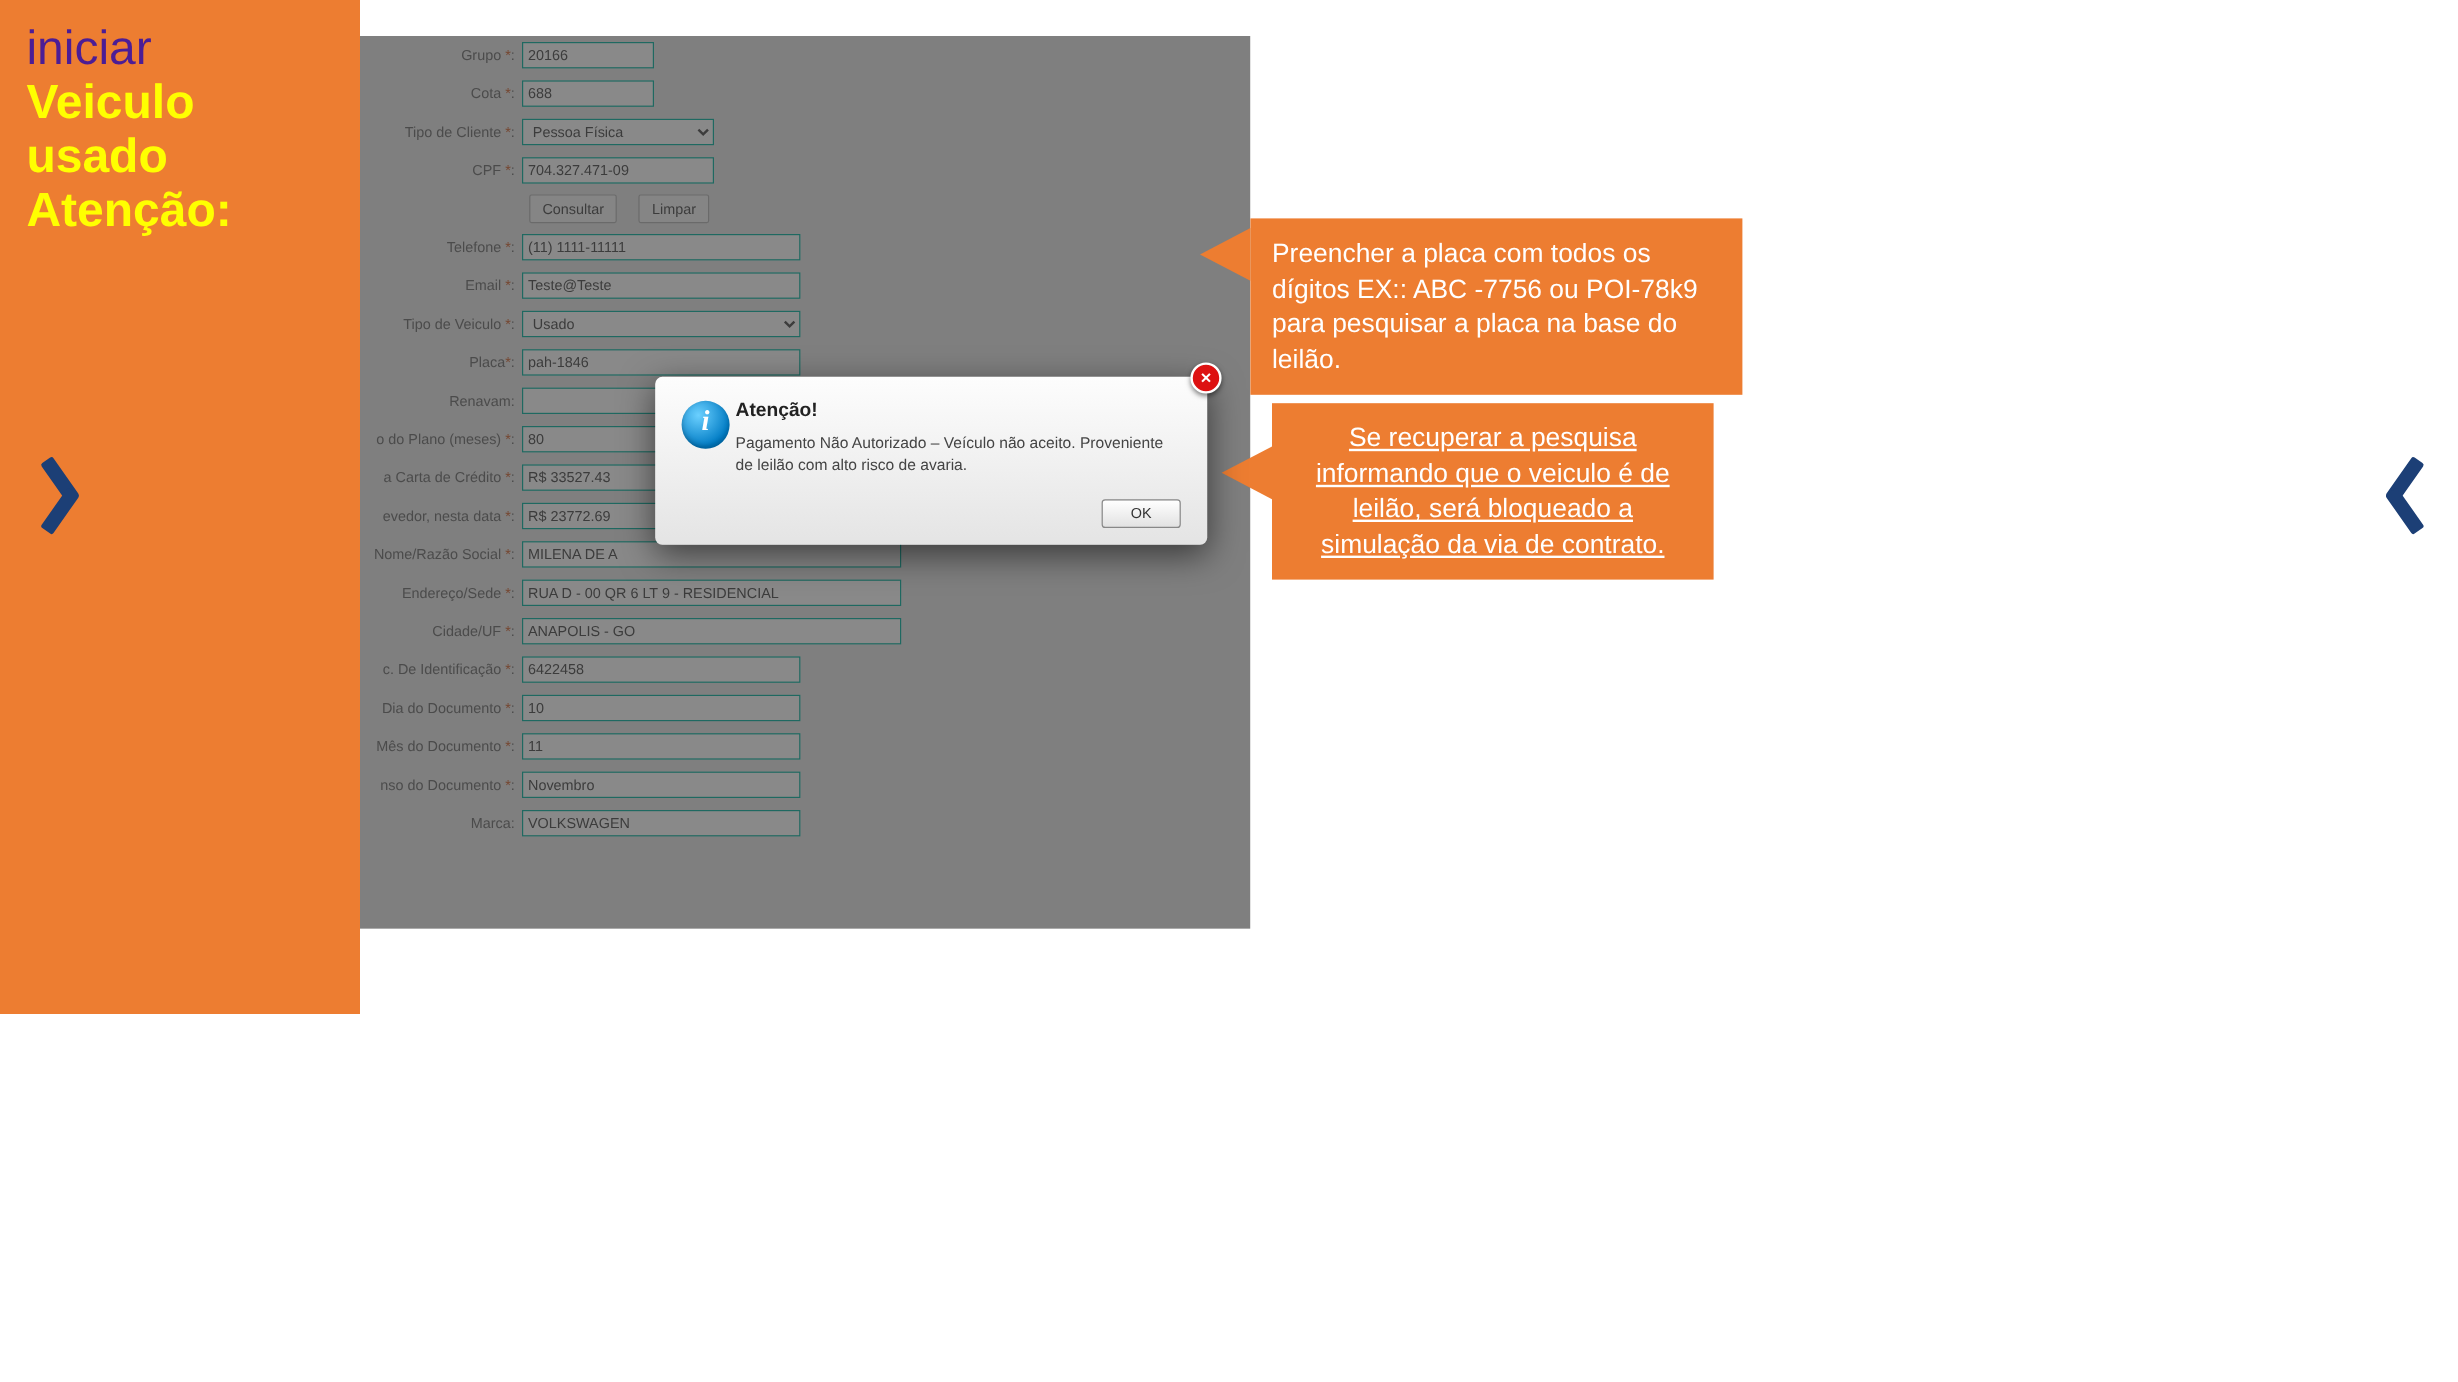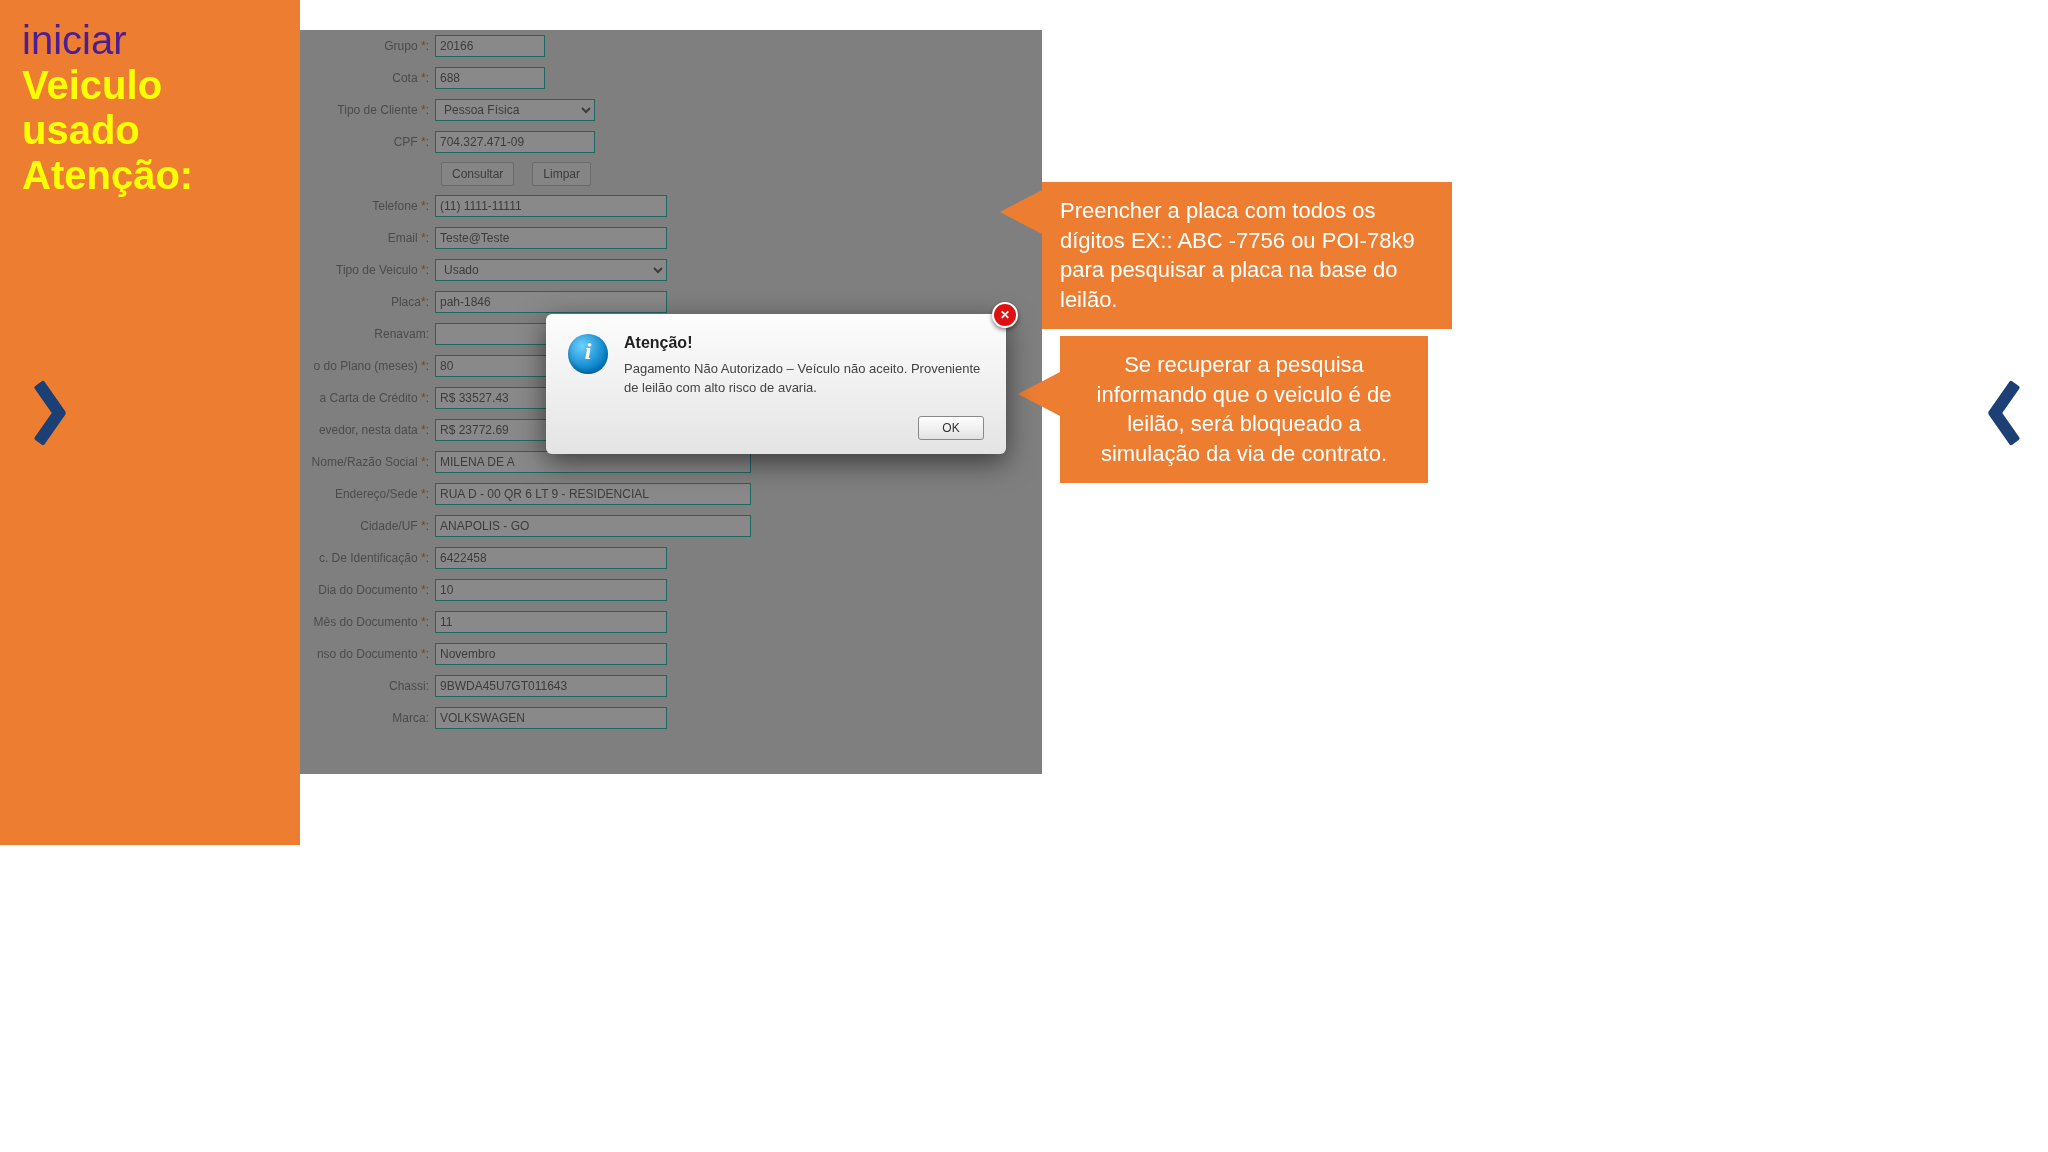--- a/index.html
+++ b/index.html
@@ -60,21 +60,21 @@
   .callout1::before {
     content: ""; position: absolute; left: -42px; top: 8px;
     width: 0; height: 0;
     border-top: 22px solid transparent;
     border-bottom: 22px solid transparent;
     border-right: 42px solid #ed7d31;
   }
   .callout2 {
     position: absolute; left: 1060px; top: 336px; width: 368px;
     background: #ed7d31; color: #fff; padding: 14px 18px;
-    font-size: 22px; line-height: 1.35; text-align: center;
+    font-size: 22px; line-height: 1.35; text-align: center; text-decoration: underline;
   }
   .callout2::before {
     content: ""; position: absolute; left: -42px; top: 36px;
     width: 0; height: 0;
     border-top: 22px solid transparent;
     border-bottom: 22px solid transparent;
     border-right: 42px solid #ed7d31;
   }
 
   .nav-prev, .nav-next {
@@ -105,21 +105,21 @@
   .dialog-close {
     position: absolute; right: -12px; top: -12px; width: 26px; height: 26px;
     border-radius: 50%; background: #d11;
     border: 2px solid #ffffff;
     box-shadow: 0 2px 4px rgba(0,0,0,0.5);
     display: flex; align-items: center; justify-content: center;
   }
   .dialog-close::before {
     content: "✕"; color: #fff; font-size: 12px; font-weight: 700;
   }
-  .dialog-body { display: flex; gap: 16px; }
+  .dialog-body { display: flex; gap: 5px; }
   .dialog-icon {
     width: 40px; height: 40px; border-radius: 50%;
     background: radial-gradient(circle at 35% 30%, #6bd0ff, #007bc4 70%);
     position: relative; flex: 0 0 40px;
     box-shadow: inset 0 -2px 4px rgba(0,0,0,0.25);
   }
   .dialog-icon::after {
     content: "i"; position: absolute; top: 4px; left: 0; width: 100%;
     text-align: center; color: #fff; font-weight: 900;
     font-size: 24px; font-family: Georgia, serif; font-style: italic;
@@ -219,24 +219,20 @@
     </div>
     <div class="form-row">
       <label><span>Mês do Documento</span> <span class="req">*</span>:</label>
       <input class="w-lg" value="11" style="">
     </div>
     <div class="form-row">
       <label><span>nso do Documento</span> <span class="req">*</span>:</label>
       <input class="w-lg" value="Novembro" style="">
     </div>
     <div class="form-row">
-      <label><span>Chassi:</span></label>
-      <input class="w-lg" value="9BWDA45U7GT011643" style="">
-    </div>
-    <div class="form-row">
       <label><span>Marca:</span></label>
       <input class="w-lg" value="VOLKSWAGEN" style="">
     </div>
 
   </div>
   <div class="app-overlay"></div>
 </div>
 
 <div class="callout1">
   <span>Preencher a placa com todos os dígitos EX:: ABC -7756 ou POI-78k9  para pesquisar a placa na base do leilão.</span>

